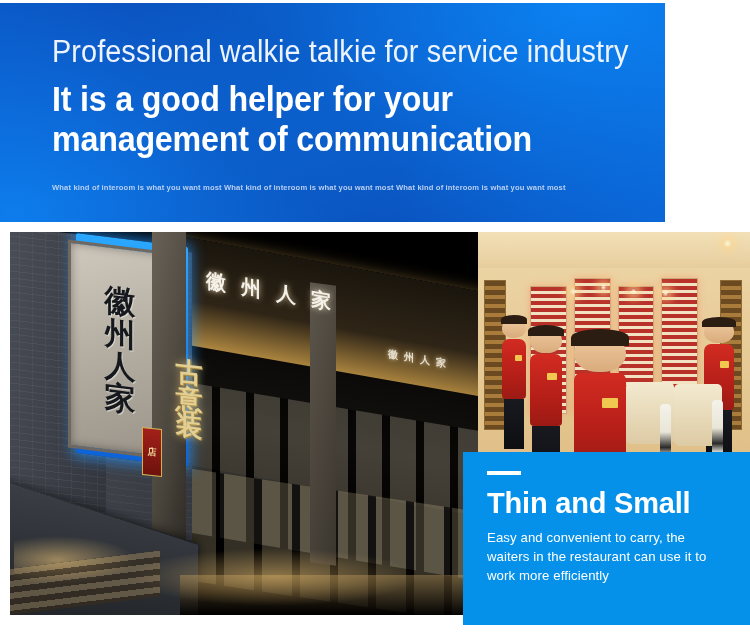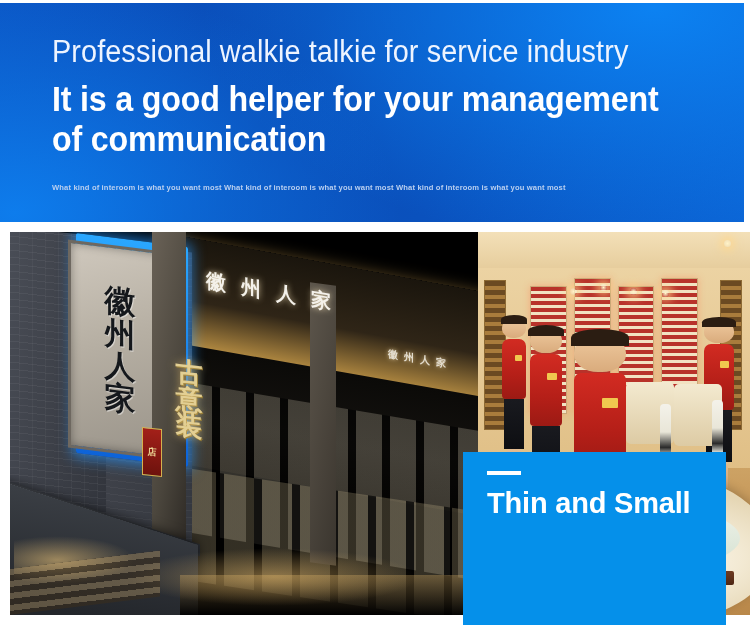--- a/index.html
+++ b/index.html
@@ -7,21 +7,21 @@
   html, body {
     width:750px; height:639px;
     background:#ffffff;
     font-family:"Liberation Sans", sans-serif;
     overflow:hidden;
   }
   #page { position:relative; width:750px; height:639px; background:#fff; }
 
   
   .hero {
-    position:absolute; left:0; top:3px; width:744px; height:219px;
+    position:absolute; left:0; top:3px; width:665px; height:219px;
     background:
       radial-gradient(ellipse 780px 420px at 88% 2%, rgba(12,132,244,0.95) 0%, rgba(12,132,244,0) 58%),
       radial-gradient(ellipse 620px 380px at 2% 96%, rgba(14,128,240,0.92) 0%, rgba(14,128,240,0) 62%),
       linear-gradient(118deg, #0b55c4 0%, #0a4cb6 38%, #0a51bd 62%, #0b63d4 100%);
     overflow:hidden;
   }
   .hero-inner { position:absolute; left:52px; top:0; right:14px; }
 
   .hero-kicker {
     margin-top:32px;
@@ -326,21 +326,21 @@
   }
   .in-carpet {
     position:absolute; left:0; bottom:0; width:150px; height:130px;
     background:
       repeating-conic-gradient(from 0deg, rgba(190,120,70,.22) 0 8deg, rgba(220,160,100,.14) 8deg 16deg),
       linear-gradient(180deg,#d79f63,#c2864a);
   }
 
   
   .feature {
-    position:absolute; left:463px; top:452px; width:263px; height:173px;
+    position:absolute; left:463px; top:452px; width:287px; height:173px;
     background:#0590ea;
     padding:19px 24px 0 24px;
   }
   .feature-rule {
     width:34px; height:4px; background:#ffffff; margin-bottom:13px;
   }
   .feature-title {
     font-family:"Liberation Sans Narrow","Liberation Sans", sans-serif;
     font-size:29px; font-weight:700; color:#ffffff;
     line-height:1.06; letter-spacing:-.2px; margin-bottom:9px;
@@ -483,15 +483,16 @@
       <div class="in-glass" style="right:40px; bottom:58px;"></div>
       <div class="in-glass" style="right:110px; bottom:70px;"></div>
 
       <div class="in-chair" style="left:16px; bottom:-14px;"></div>
     </figure>
   </section>
 
   <aside class="feature">
     <div class="feature-rule"></div>
     <h2 class="feature-title">Thin and Small</h2>
+    <p class="feature-text">Easy and convenient to carry, the waiters in the restaurant can use it to work more efficiently</p>
   </aside>
 
 </div>
 
 </body></html>

